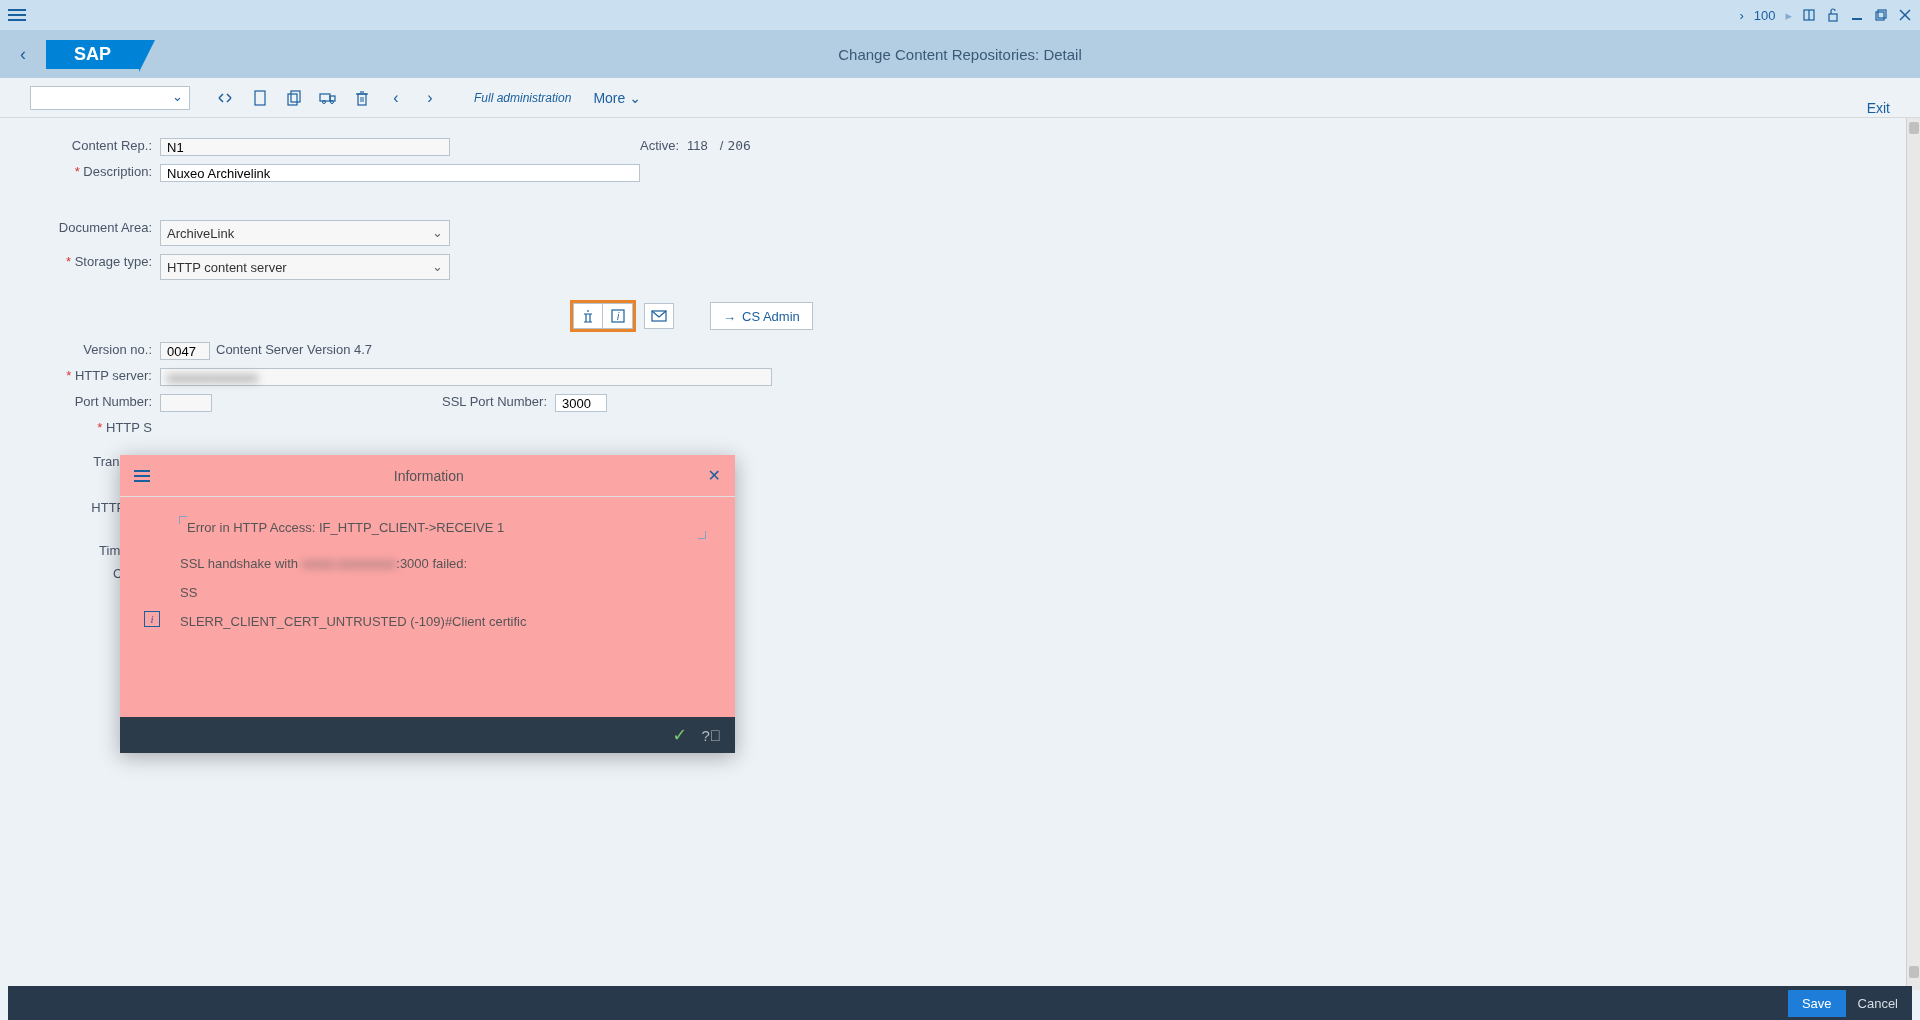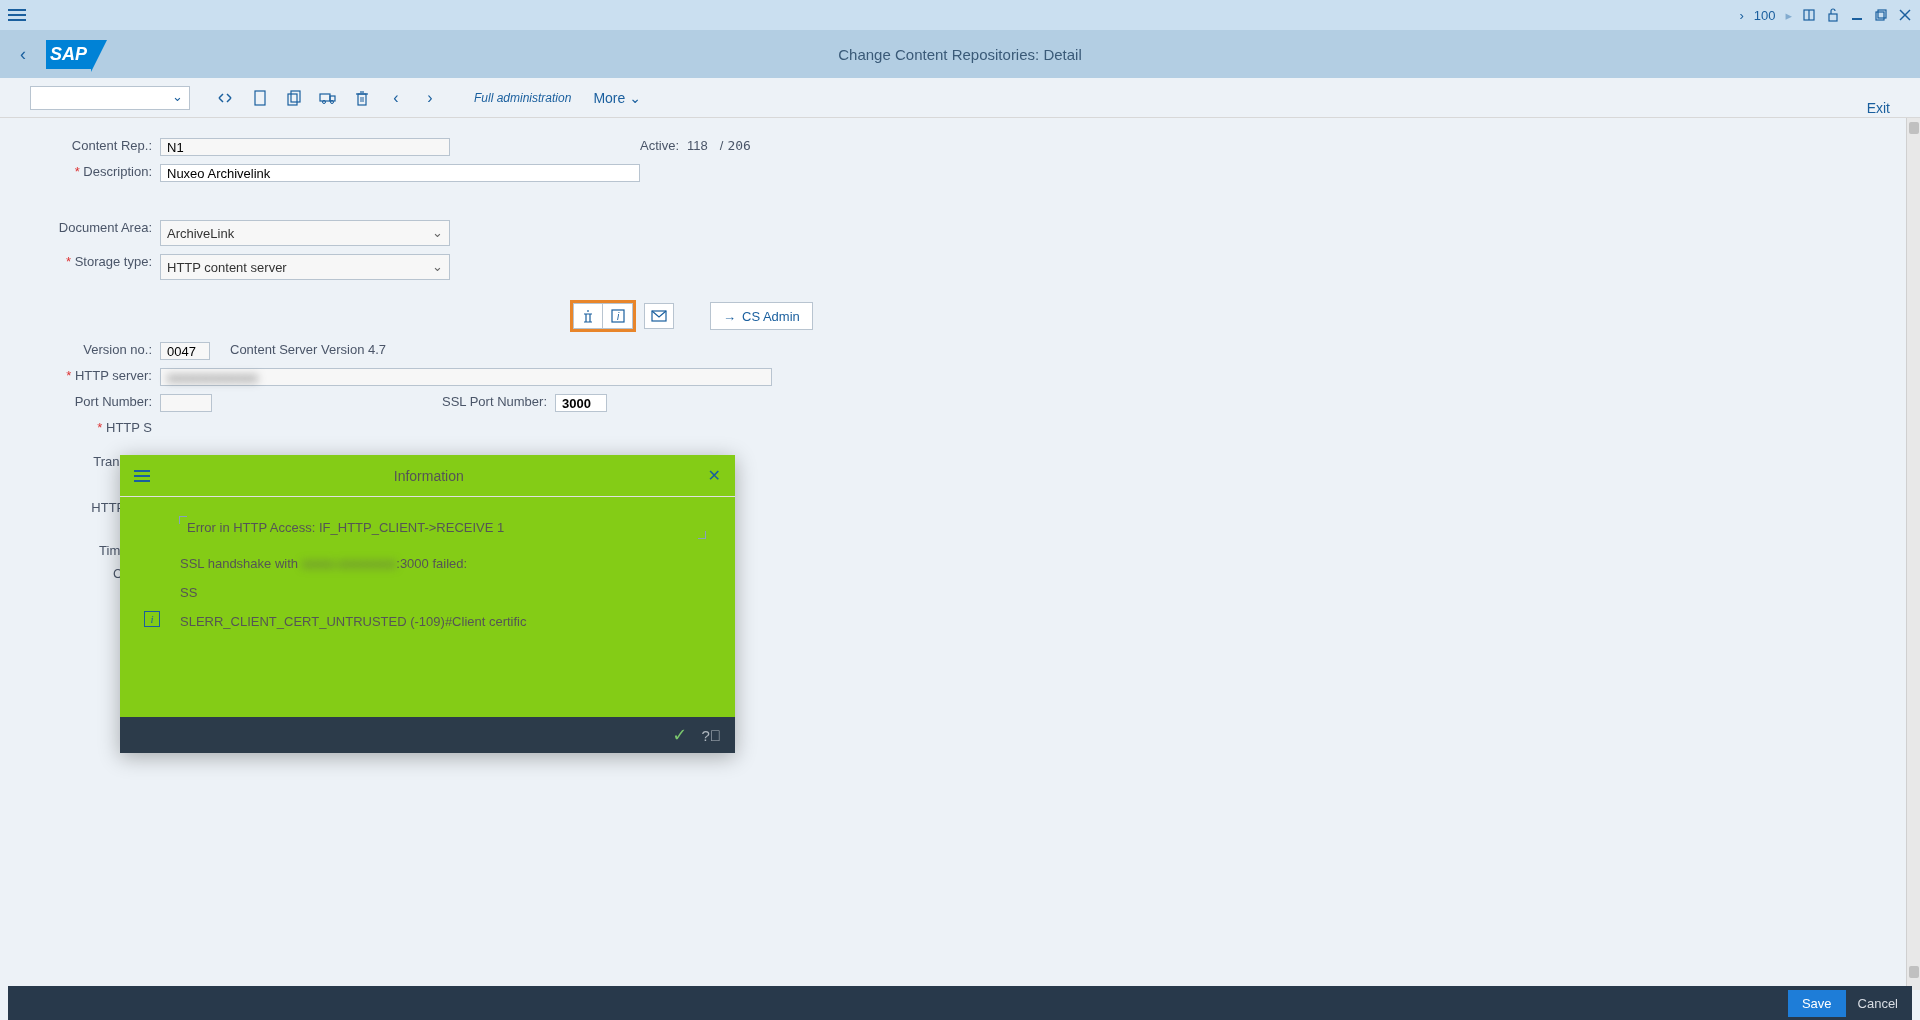--- a/index.html
+++ b/index.html
@@ -7,21 +7,21 @@
 
 
 .topbar { height: 30px; background: #cadff0; display: flex; align-items: center; justify-content: space-between; padding: 0 8px; }
 .topbar-left .hamburger { color: #1a5f9e; cursor: pointer; }
 .topbar-right { display: flex; align-items: center; gap: 10px; color: #1a5f9e; }
 .topbar-right span { cursor: pointer; }
 
 
 .header { height: 48px; background: #b3cee3; display: flex; align-items: center; padding: 0 20px; position: relative; }
 .back-btn { color: #1a5f9e; font-size: 18px; cursor: pointer; margin-right: 20px; }
-.sap-logo { background: #0082d6; color: #fff; font-weight: bold; padding: 4px 4px; font-size: 18px; position: relative; font-style: italic; }
+.sap-logo { background: #0082d6; color: #fff; font-weight: bold; padding: 4px 28px; font-size: 18px; position: relative; }
 .sap-logo::after { content: ''; position: absolute; right: -16px; top: 0; border-top: 32px solid #0082d6; border-right: 16px solid transparent; }
 .page-title { position: absolute; left: 50%; transform: translateX(-50%); color: #3a5a78; font-size: 15px; }
 
 
 .toolbar { height: 40px; background: #edf2f7; border-bottom: 1px solid #d8d8d8; display: flex; align-items: center; padding: 0 30px; gap: 6px; }
 .tool-input { width: 160px; height: 24px; border: 1px solid #b8c4d0; background: #fff; position: relative; }
 .tool-input::after { content: '⌄'; position: absolute; right: 6px; top: 2px; color: #1a5f9e; }
 .tool-icon { width: 28px; height: 28px; display: flex; align-items: center; justify-content: center; color: #1a5f9e; cursor: pointer; font-size: 16px; }
 .tool-link { color: #1a5f9e; cursor: pointer; padding: 0 8px; font-size: 12px; font-style: italic; }
 .more-link { color: #1a5f9e; cursor: pointer; padding: 0 8px; font-size: 14px; }
@@ -33,30 +33,30 @@
 .scrollbar-thumb-top { position: absolute; top: 4px; left: 2px; width: 10px; height: 12px; background: #c0c0c0; border-radius: 2px; }
 .scrollbar-thumb-bottom { position: absolute; bottom: 12px; left: 2px; width: 10px; height: 12px; background: #c0c0c0; border-radius: 2px; }
 
 .form-row { display: flex; margin-bottom: 8px; }
 .form-label { width: 130px; text-align: right; color: #4a5568; font-size: 13px; padding-right: 8px; }
 .form-label .req { color: #d33; }
 .form-input { height: 18px; border: 1px solid #b8c4d0; background: #f7f7f7; padding: 0 6px; font-size: 13px; }
 .form-input.white { background: #fff; }
 .form-select { height: 26px; border: 1px solid #b8c4d0; background: #f7f7f7; padding: 0 20px 0 6px; position: relative; display: flex; align-items: center; font-size: 13px; }
 .form-select::after { content: '⌄'; position: absolute; right: 6px; top: 4px; color: #666; }
-.inline-text { color: #4a5568; font-size: 13px; margin-left: 20px; }
+.inline-text { color: #4a5568; font-size: 13px; margin-left: 6px; }
 
 .btn-row { display: flex; align-items: center; margin: 20px 0 10px 0; padding-left: 540px; gap: 8px; }
 .btn-highlight { display: flex; border: 3px solid #e8852a; }
 .icon-btn { width: 30px; height: 26px; border: 1px solid #b8c4d0; background: #fff; display: flex; align-items: center; justify-content: center; color: #1a5f9e; cursor: pointer; }
 .icon-btn.nob { border-left: none; }
 .cs-admin-btn { height: 28px; border: 1px solid #b8c4d0; background: #fff; padding: 0 12px; display: flex; align-items: center; gap: 6px; color: #1a5f9e; cursor: pointer; }
 
 
-.dialog { position: absolute; top: 455px; left: 120px; width: 615px; background: #84cc16; box-shadow: 0 4px 20px rgba(0,0,0,0.3); z-index: 100; }
+.dialog { position: absolute; top: 455px; left: 120px; width: 615px; background: #fca5a5; box-shadow: 0 4px 20px rgba(0,0,0,0.3); z-index: 100; }
 .dialog-header { height: 42px; display: flex; align-items: center; padding: 0 14px; border-bottom: 1px solid #e0e0e0; }
 .dialog-hamburger { color: #1a5f9e; cursor: pointer; }
 .dialog-title { flex: 1; text-align: center; color: #555; font-size: 14px; }
 .dialog-close { color: #1a5f9e; cursor: pointer; font-size: 16px; }
 .dialog-body { padding: 20px 30px 20px 60px; min-height: 220px; position: relative; }
 .dialog-info-icon { position: absolute; left: 24px; top: 114px; width: 16px; height: 16px; border: 1px solid #1a5f9e; color: #1a5f9e; display: flex; align-items: center; justify-content: center; font-size: 11px; font-style: italic; font-family: serif; }
 .dialog-msg-box { border: 1px dashed transparent; padding: 2px 6px; position: relative; margin-bottom: 18px; }
 .dialog-msg-box .corner { position: absolute; width: 8px; height: 8px; border: 1px solid #88a0c0; }
 .corner.tl { top: -2px; left: -2px; border-right: none; border-bottom: none; }
 .corner.br { bottom: -2px; right: -2px; border-left: none; border-top: none; }
@@ -245,21 +245,21 @@
     <div class="form-label"><span class="req">*</span> <span>HTTP server:</span></div>
     <div class="form-input" style="width:612px; display:flex; align-items:center">
         <span class="blur">xxxxxxxxxxxxxx</span>
       </div>
   </div>
 
   <div class="form-row">
     <div class="form-label">Port Number:</div>
     <input class="form-input" style="width: 52px;">
     <span class="inline-text" style="margin-left:230px">SSL Port Number:</span>
-    <input class="form-input white" style="width: 52px; margin-left: 8px; font-weight: bold;" value="3000">
+    <input class="form-input white" style="width: 52px; margin-left: 8px;" value="3000">
   </div>
 
   <div class="form-row">
     <div class="form-label"><span class="req">*</span> <span>HTTP S</span></div>
     <div style="width:612px; height:26px"></div>
   </div>
 
   <div class="form-row">
     <div class="form-label">Transfer d</div>
   </div>

